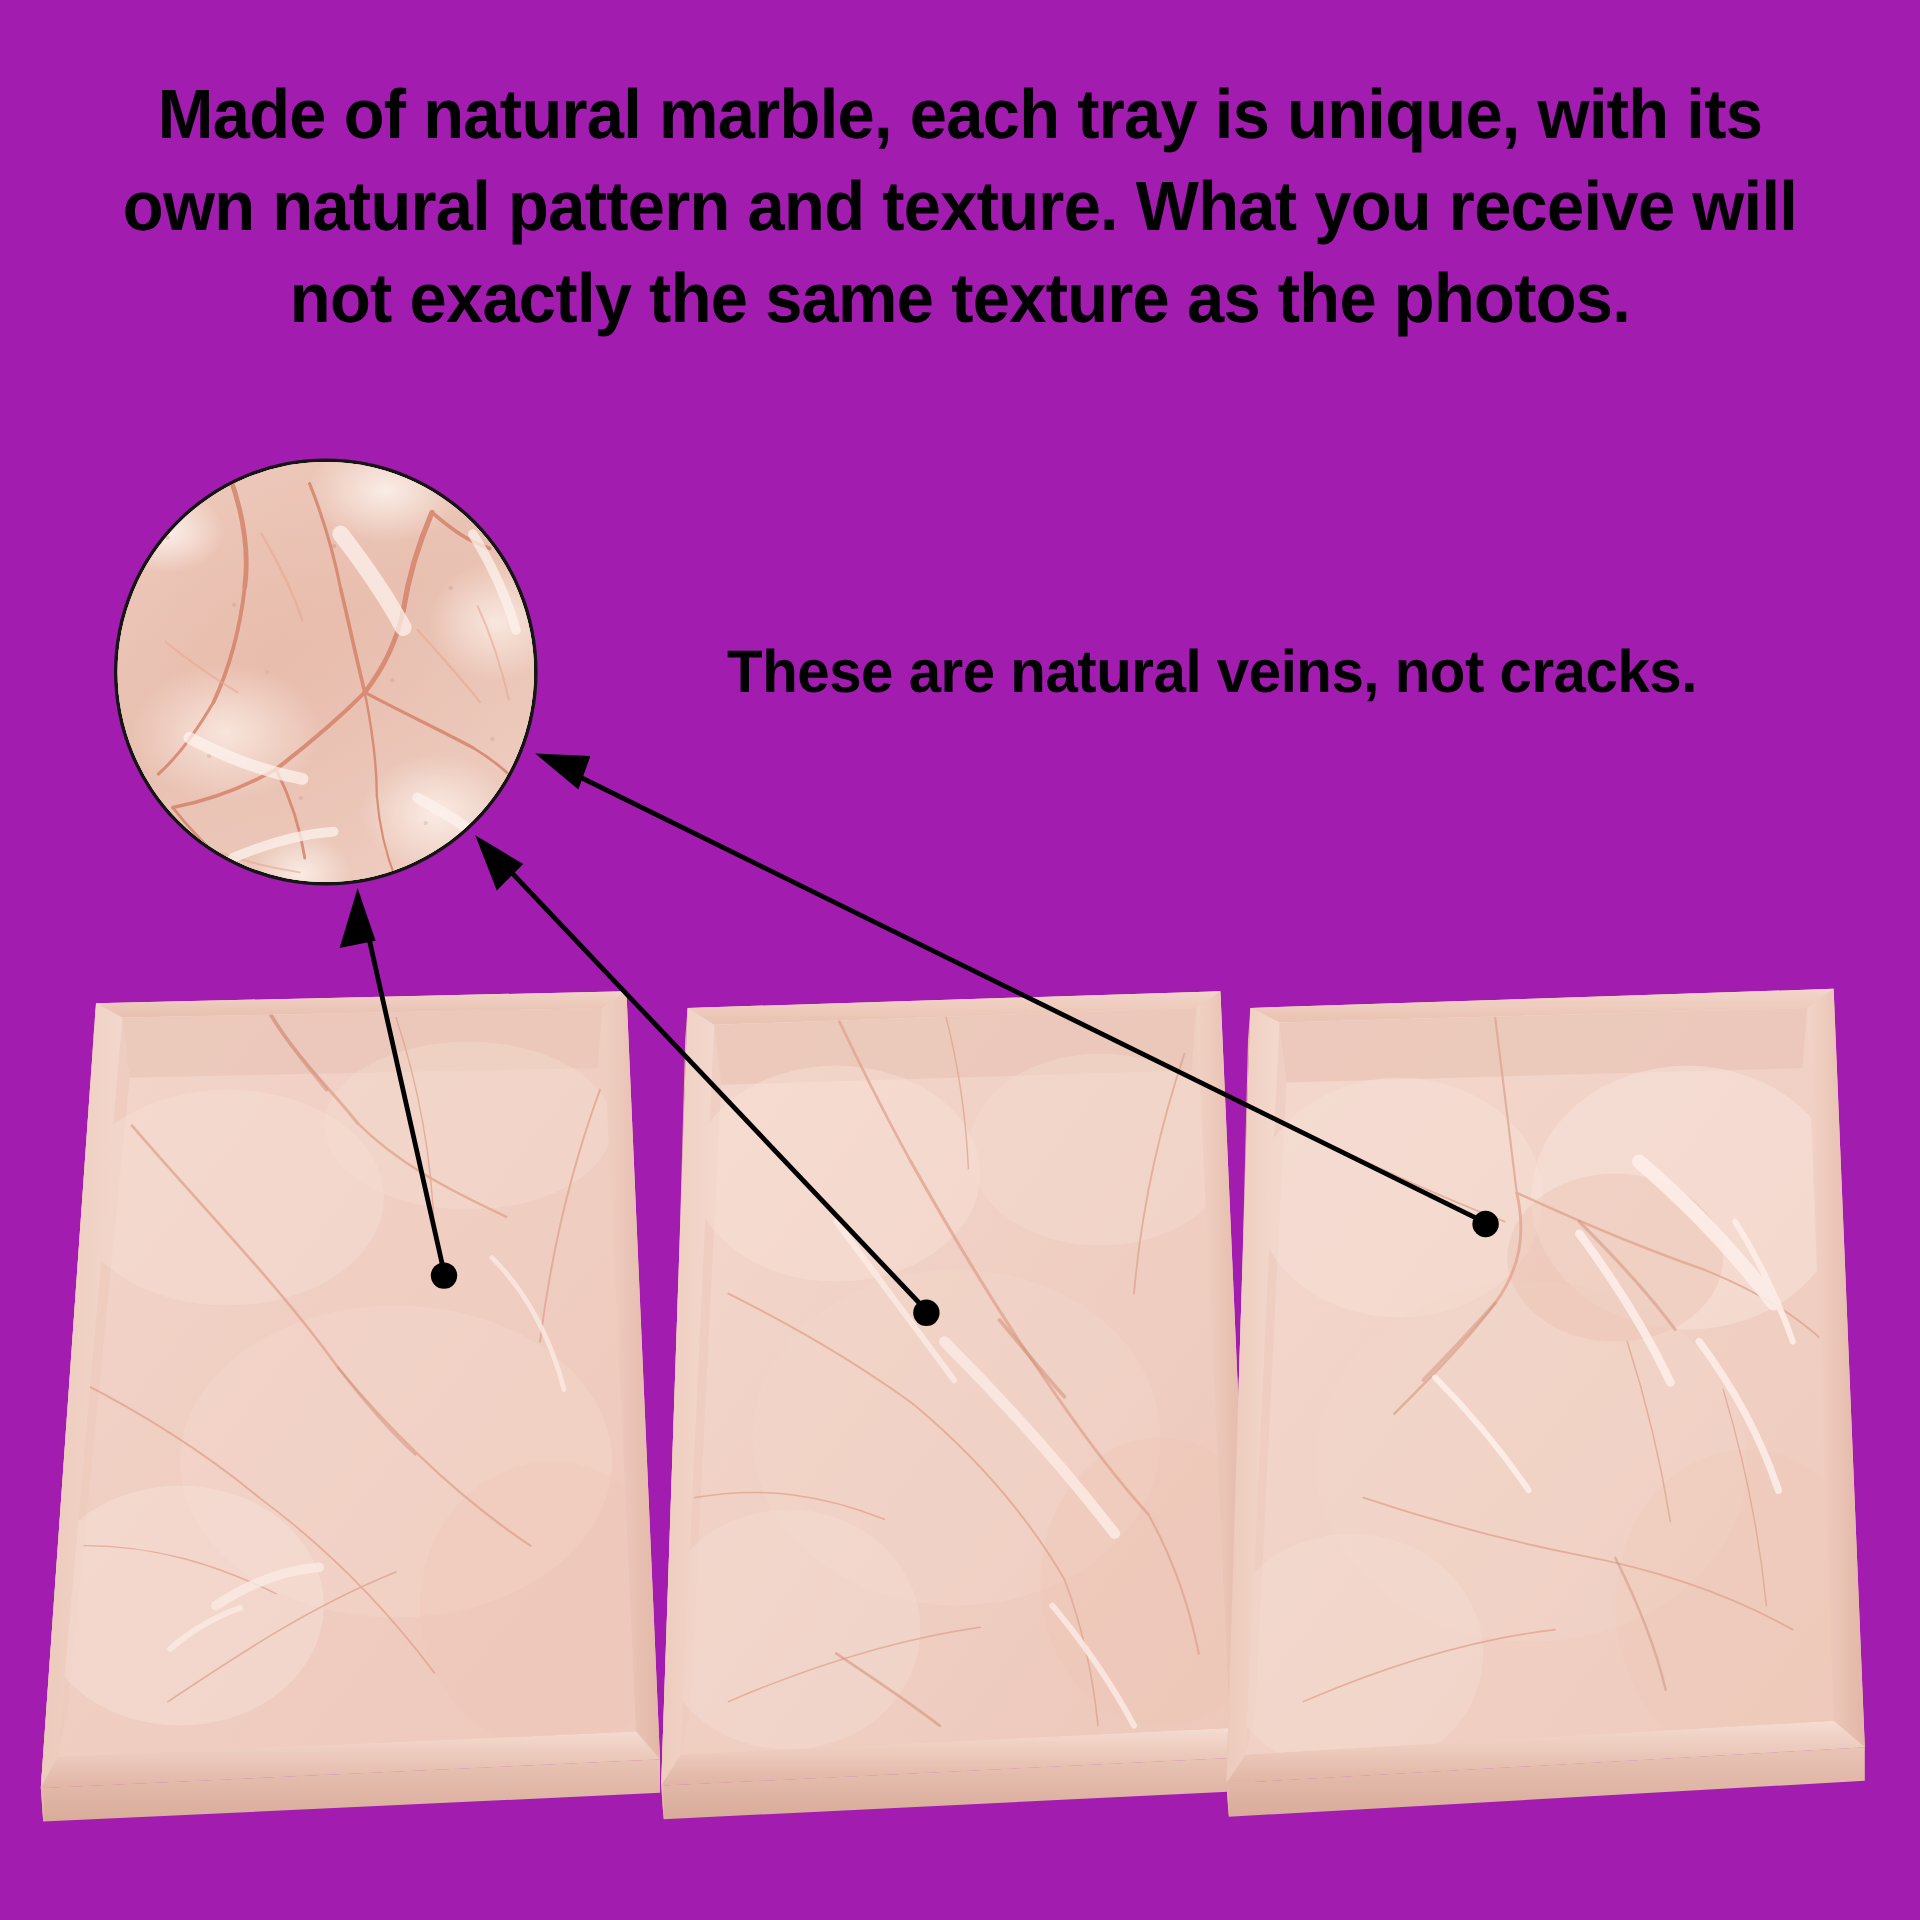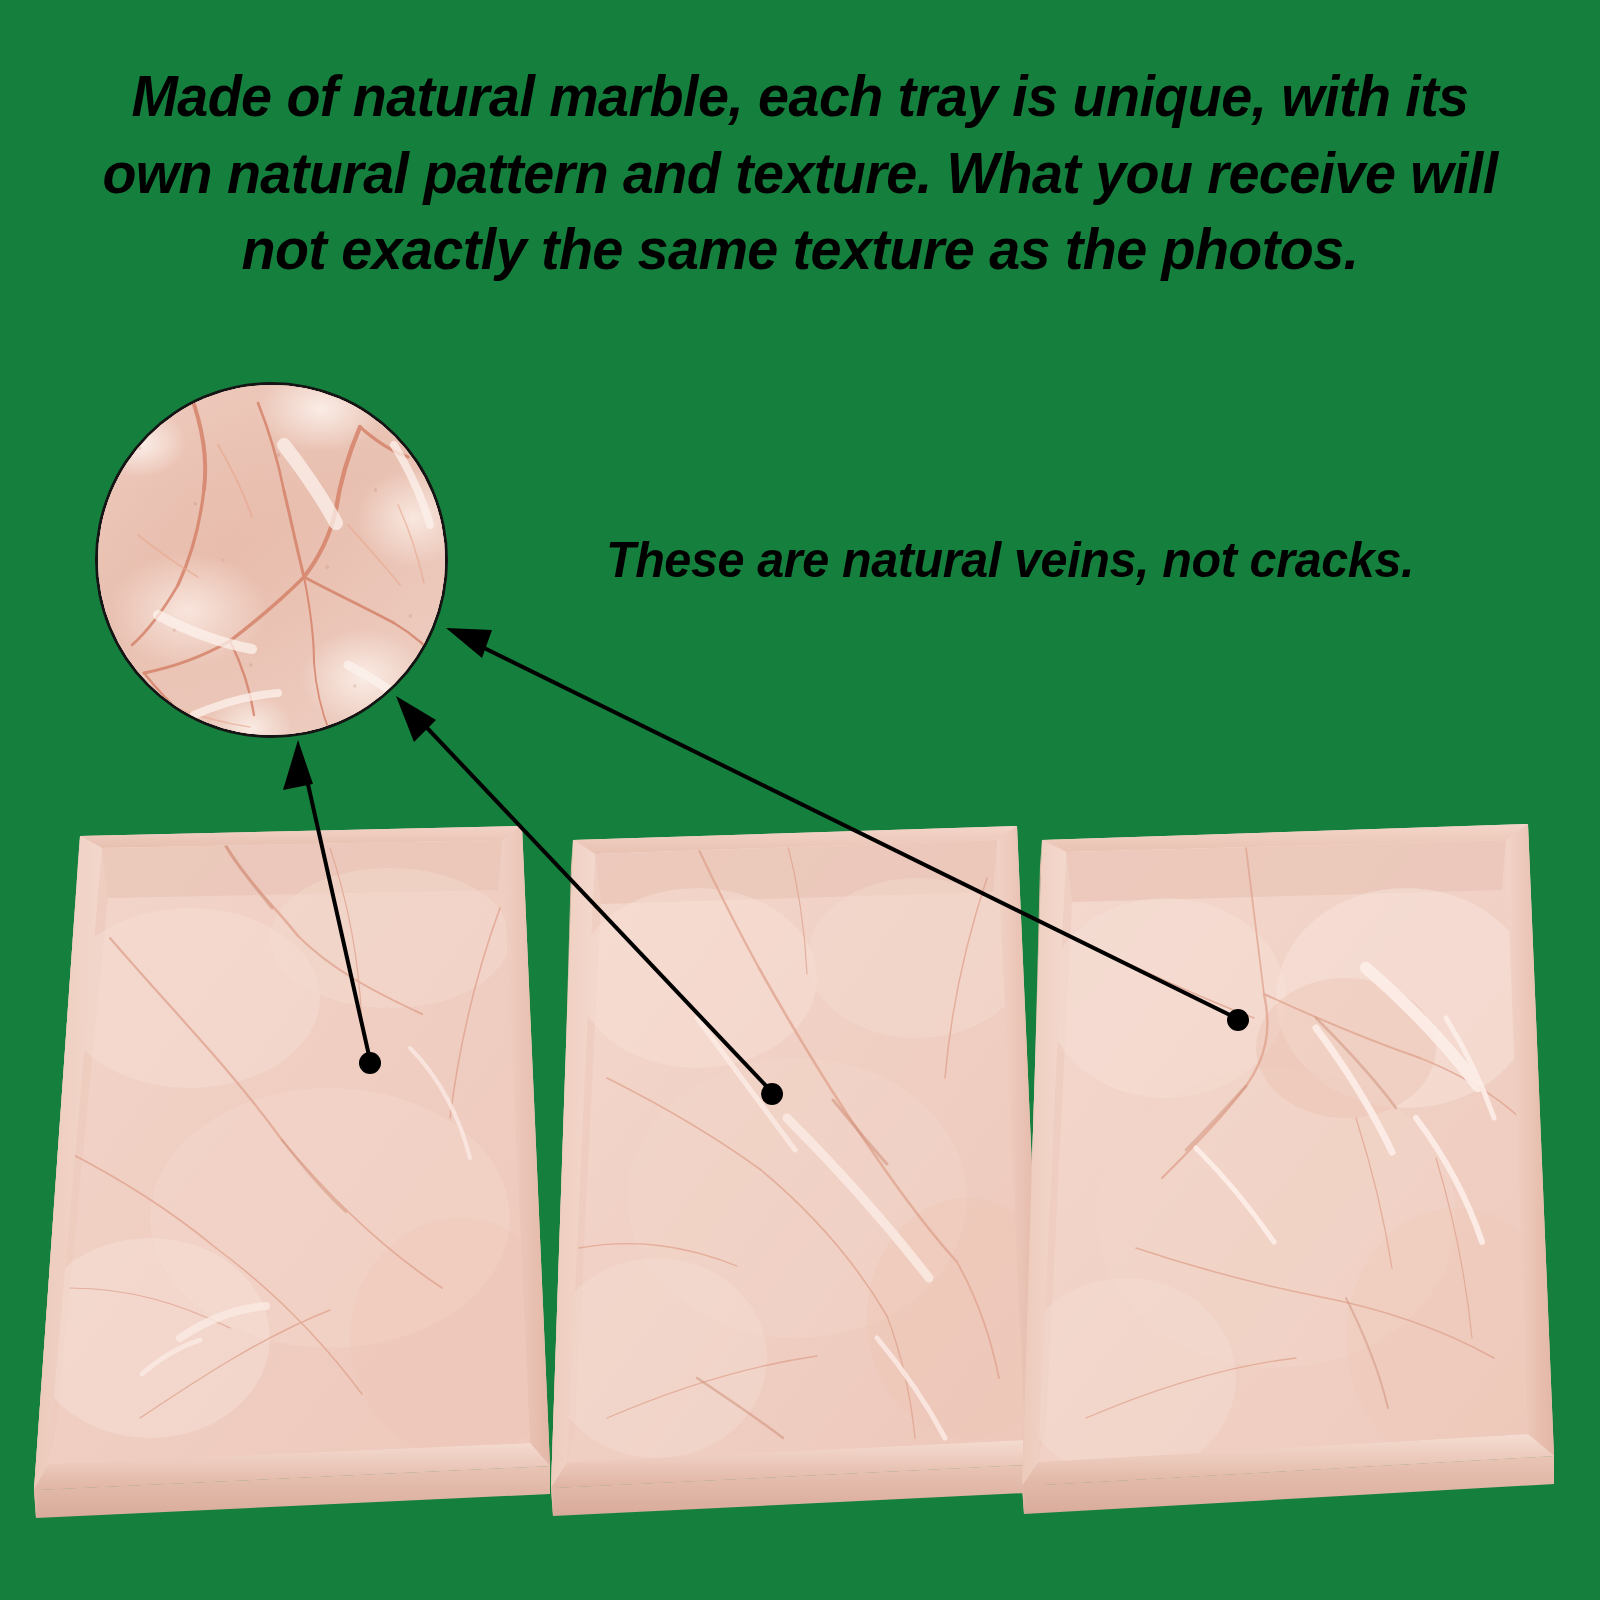--- a/index.html
+++ b/index.html
@@ -13,22 +13,21 @@
     font-family: "Liberation Sans", sans-serif;
     overflow: hidden;
     position: relative;
   }
 
   #stage {
     position: absolute;
     left: 0; top: 0;
     width: 1600px;
     height: 1600px;
-    background: #15803d;
-    font-style: italic;
+    background: #a21caf;
   }
 
   
   .headline {
     position: absolute;
     left: 60px;
     top: 58px;
     width: 1480px;
     text-align: center;
     font-weight: 700;

